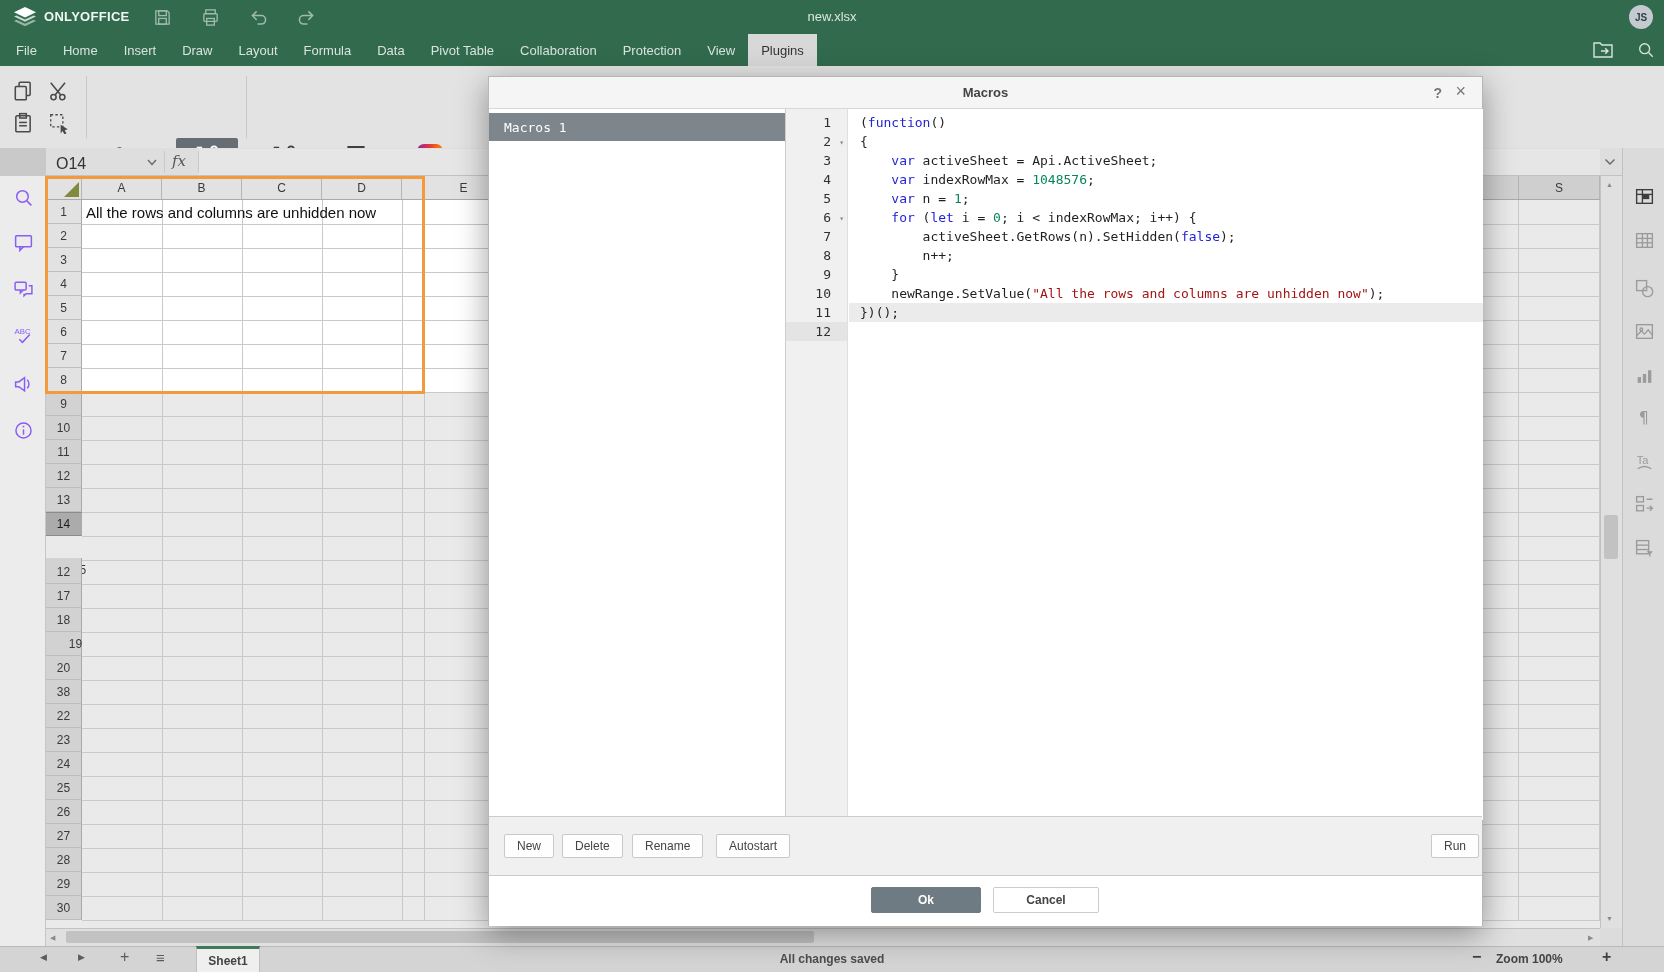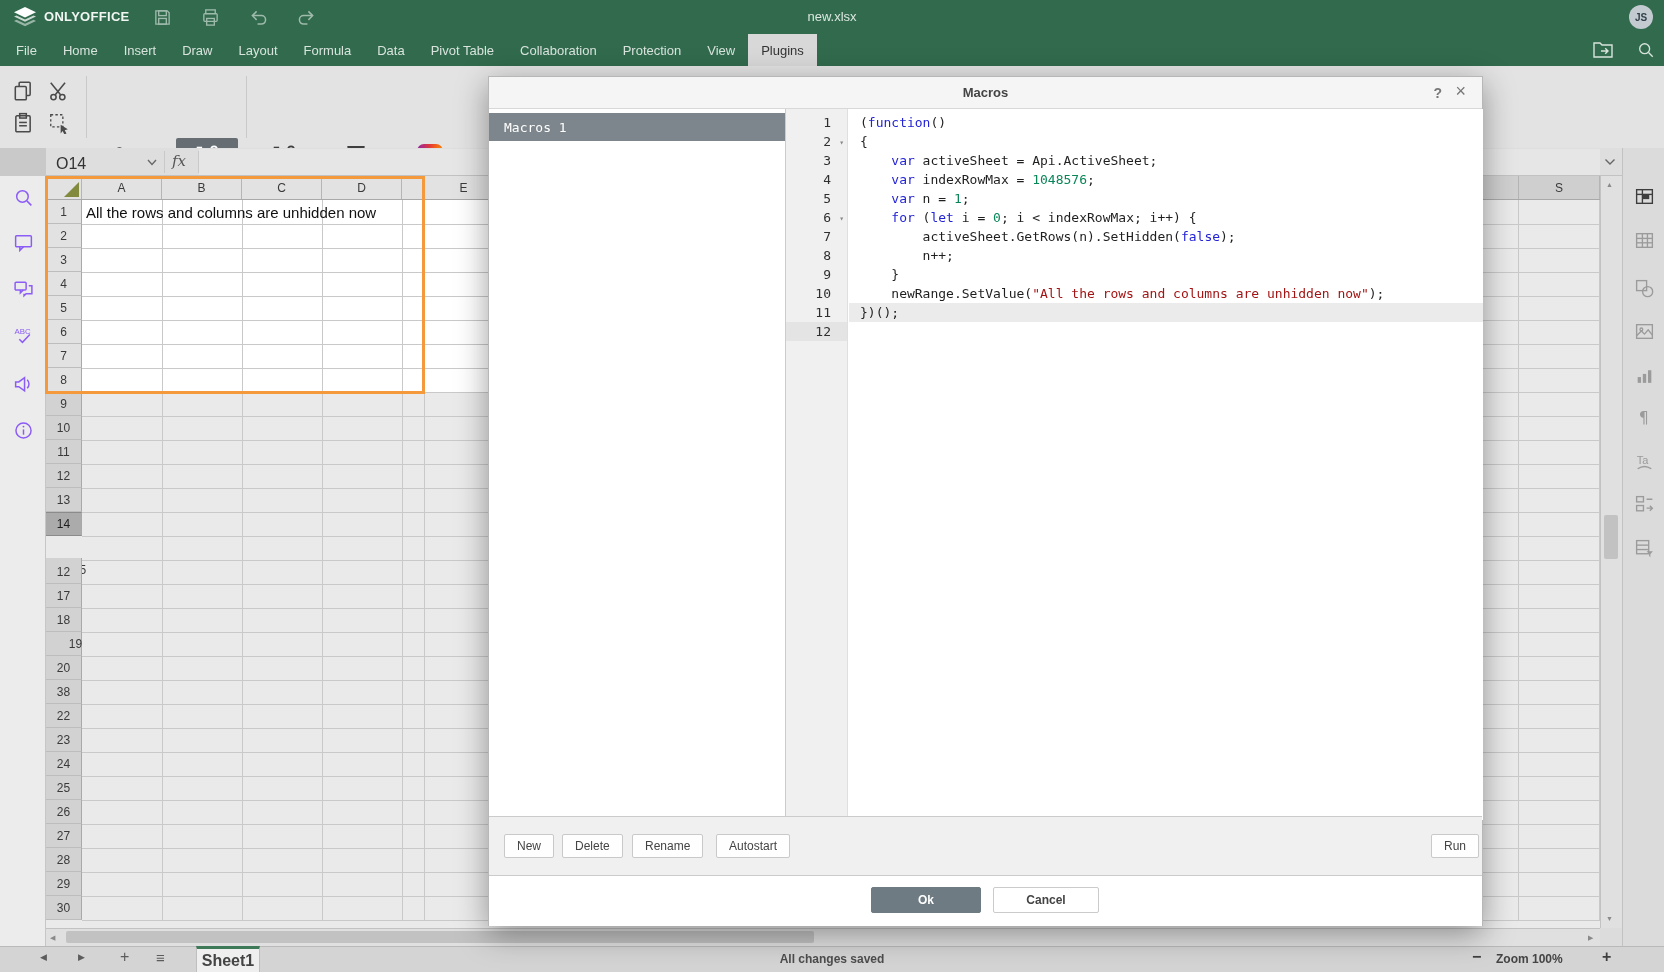--- a/index.html
+++ b/index.html
@@ -71,21 +71,21 @@
   .right-sidebar{left:1622px;top:148px;width:42px;height:798px;background:#DBDBDB;border-left:1px solid #C2C2C2;box-sizing:border-box;}
   .side-ic{position:absolute;width:22px;height:22px;color:#8b5cf6;display:flex;align-items:center;justify-content:center;}
   .right-sidebar .side-ic{color:#9B9B9B;}
   .right-sidebar .side-ic.on{color:#3D3D3D;}
 
   
   .bottombar{left:0;top:946px;width:1664px;height:26px;background:#D4D4D4;border-top:1px solid #B9B9B9;box-sizing:border-box;}
   .bb-ic{position:absolute;color:#5C5C5C;font-size:12px;}
   .sheet-tab{left:196px;top:946px;width:64px;height:26px;background:#EFEFEF;border-top:3px solid #3E7A57;
              border-left:1px solid #BFBFBF;border-right:1px solid #BFBFBF;box-sizing:border-box;
-             display:flex;align-items:center;justify-content:center;font-size:16px;font-weight:bold;color:#444;}
+             display:flex;align-items:center;justify-content:center;font-size:12px;font-weight:bold;color:#444;}
   .status-text{left:0;top:952px;width:1664px;text-align:center;font-size:12px;font-weight:bold;color:#4D4D4D;}
   .zoom-label{left:1496px;top:952px;font-size:12px;font-weight:bold;color:#444;}
   .zoom-btn{position:absolute;top:948px;font-size:16px;font-weight:bold;color:#3F3F3F;}
 
   
   .dialog{left:488px;top:76px;width:995px;height:850px;background:#FFF;border:1px solid #B7B7B7;box-sizing:border-box;
           box-shadow:0 8px 30px rgba(0,0,0,.38);z-index:30;}
   .dlg-title{position:absolute;left:0;top:0;width:100%;height:32px;background:#F5F5F5;border-bottom:1px solid #D8D8D8;box-sizing:border-box;
              display:flex;align-items:center;justify-content:center;font-size:13px;font-weight:bold;color:#444;}
   .dlg-help{position:absolute;right:40px;top:8px;font-size:14px;font-weight:bold;color:#777;}

